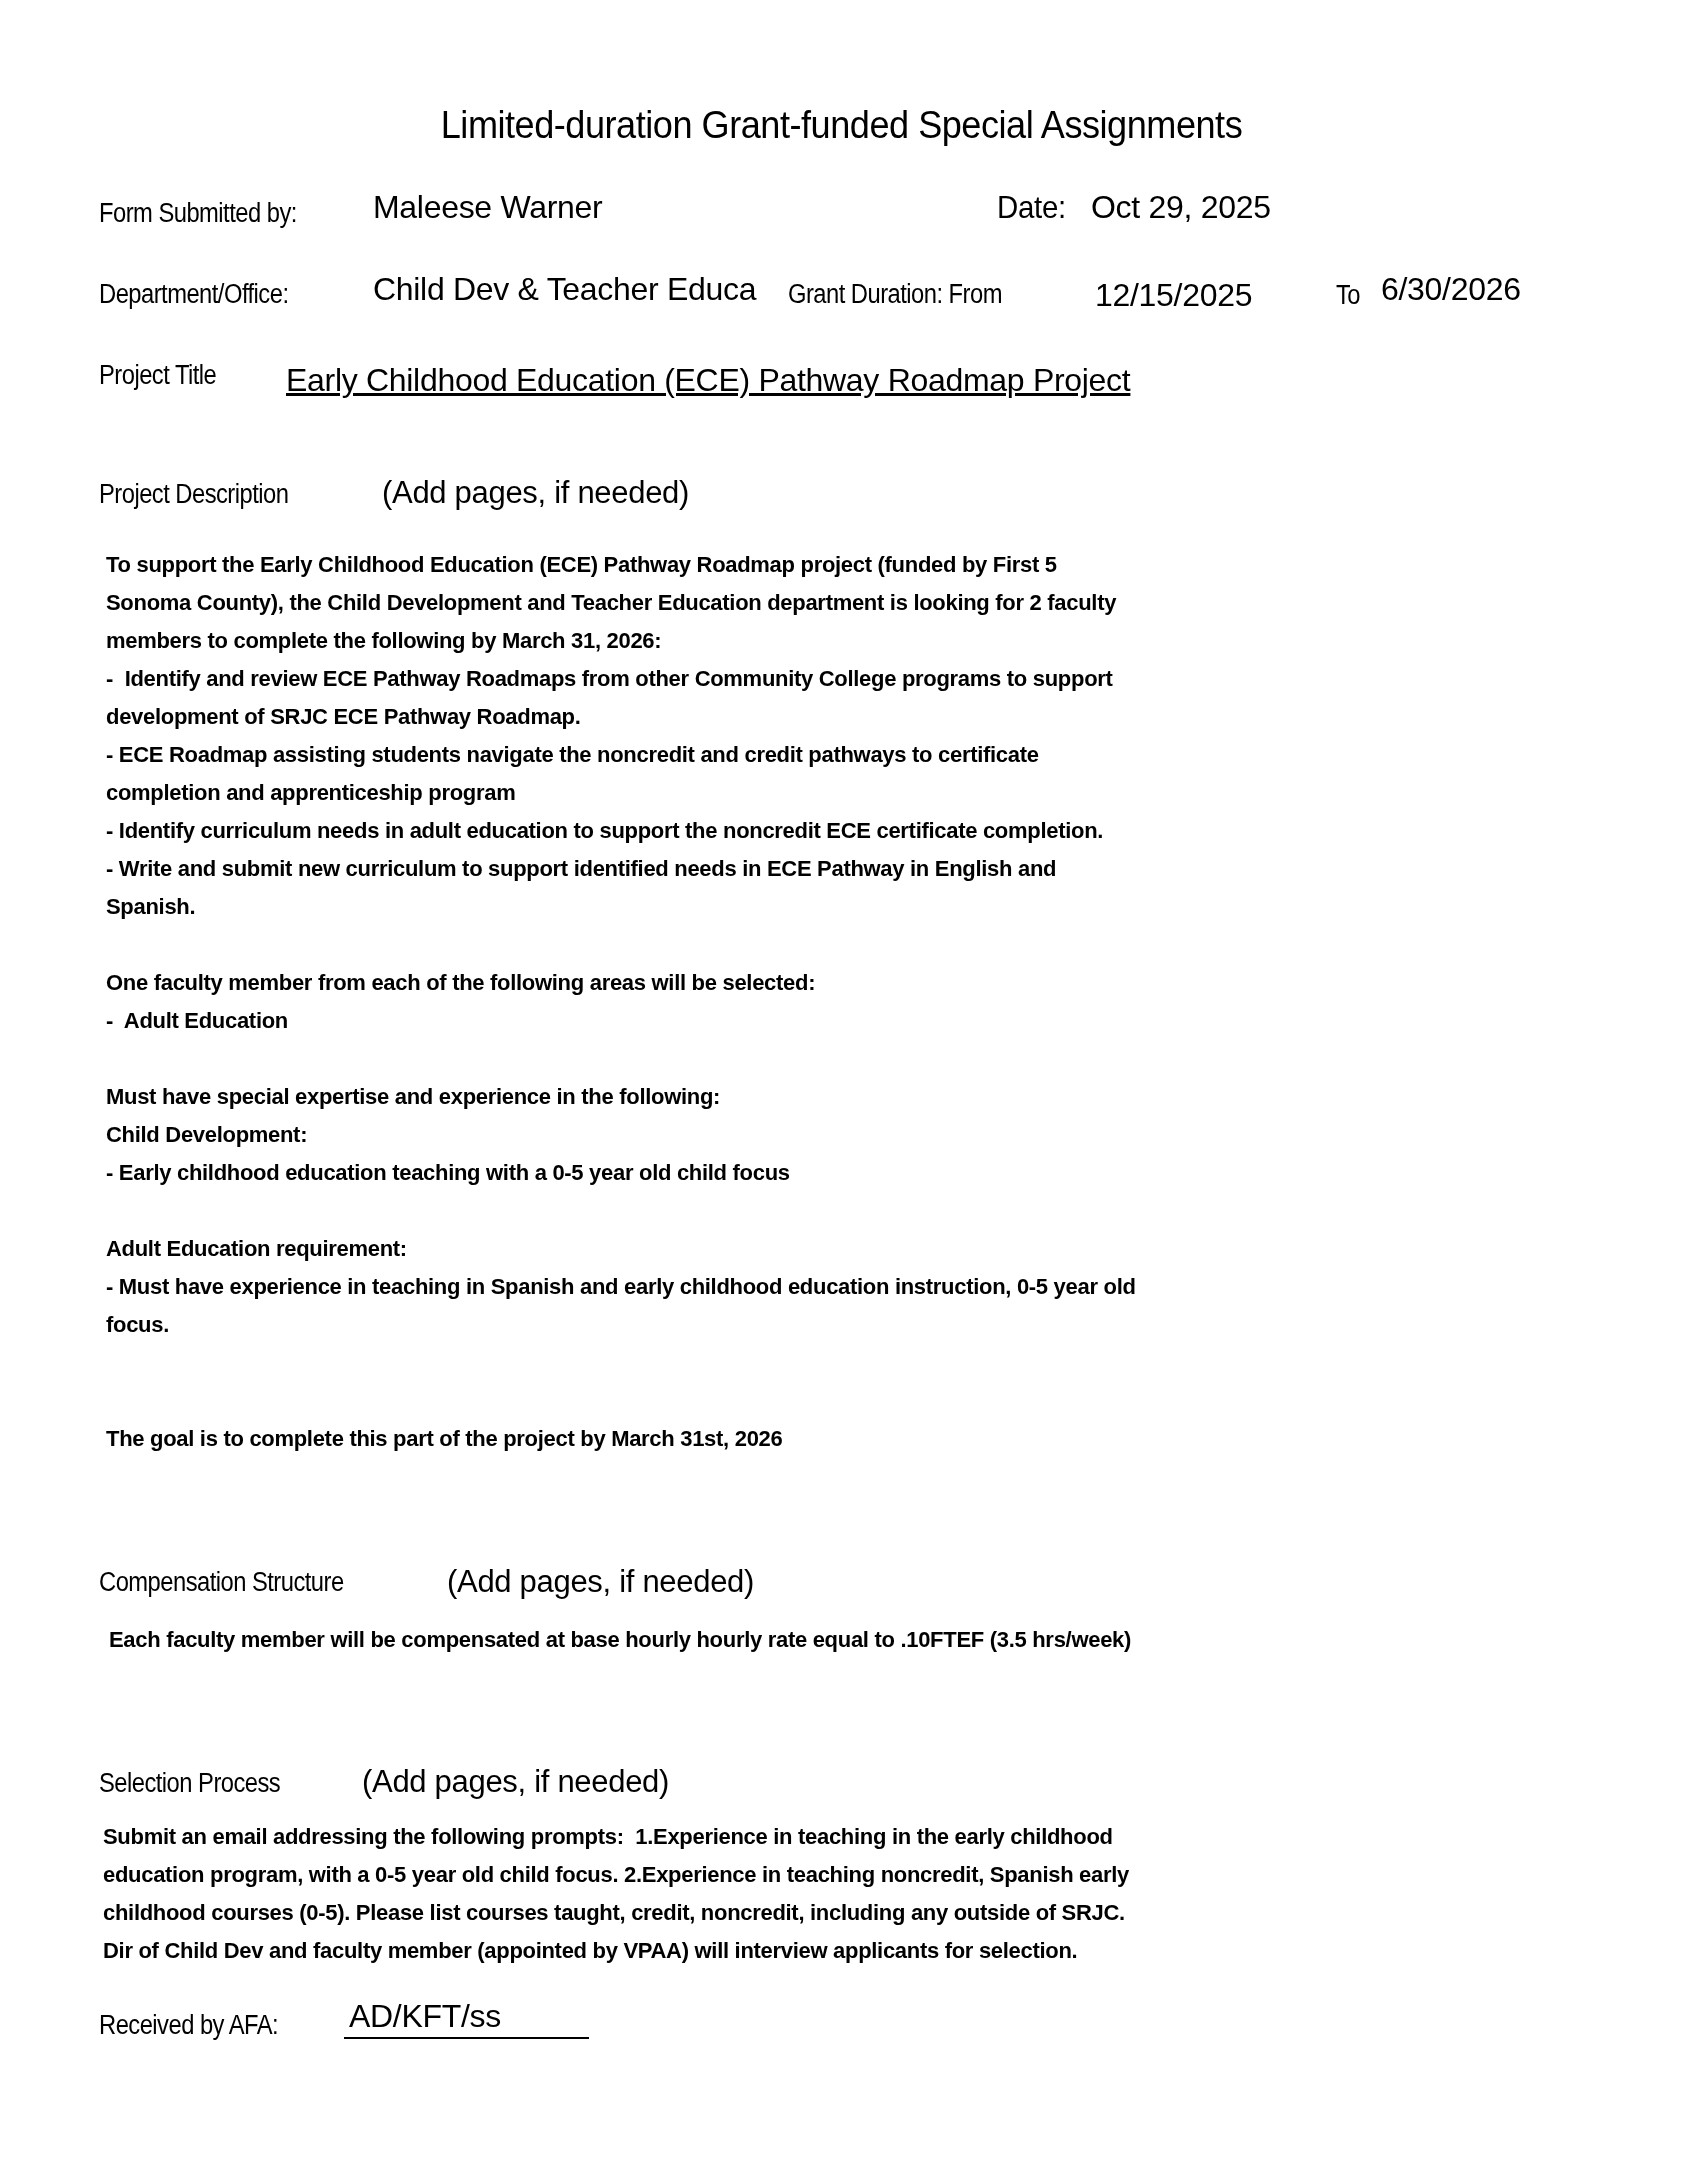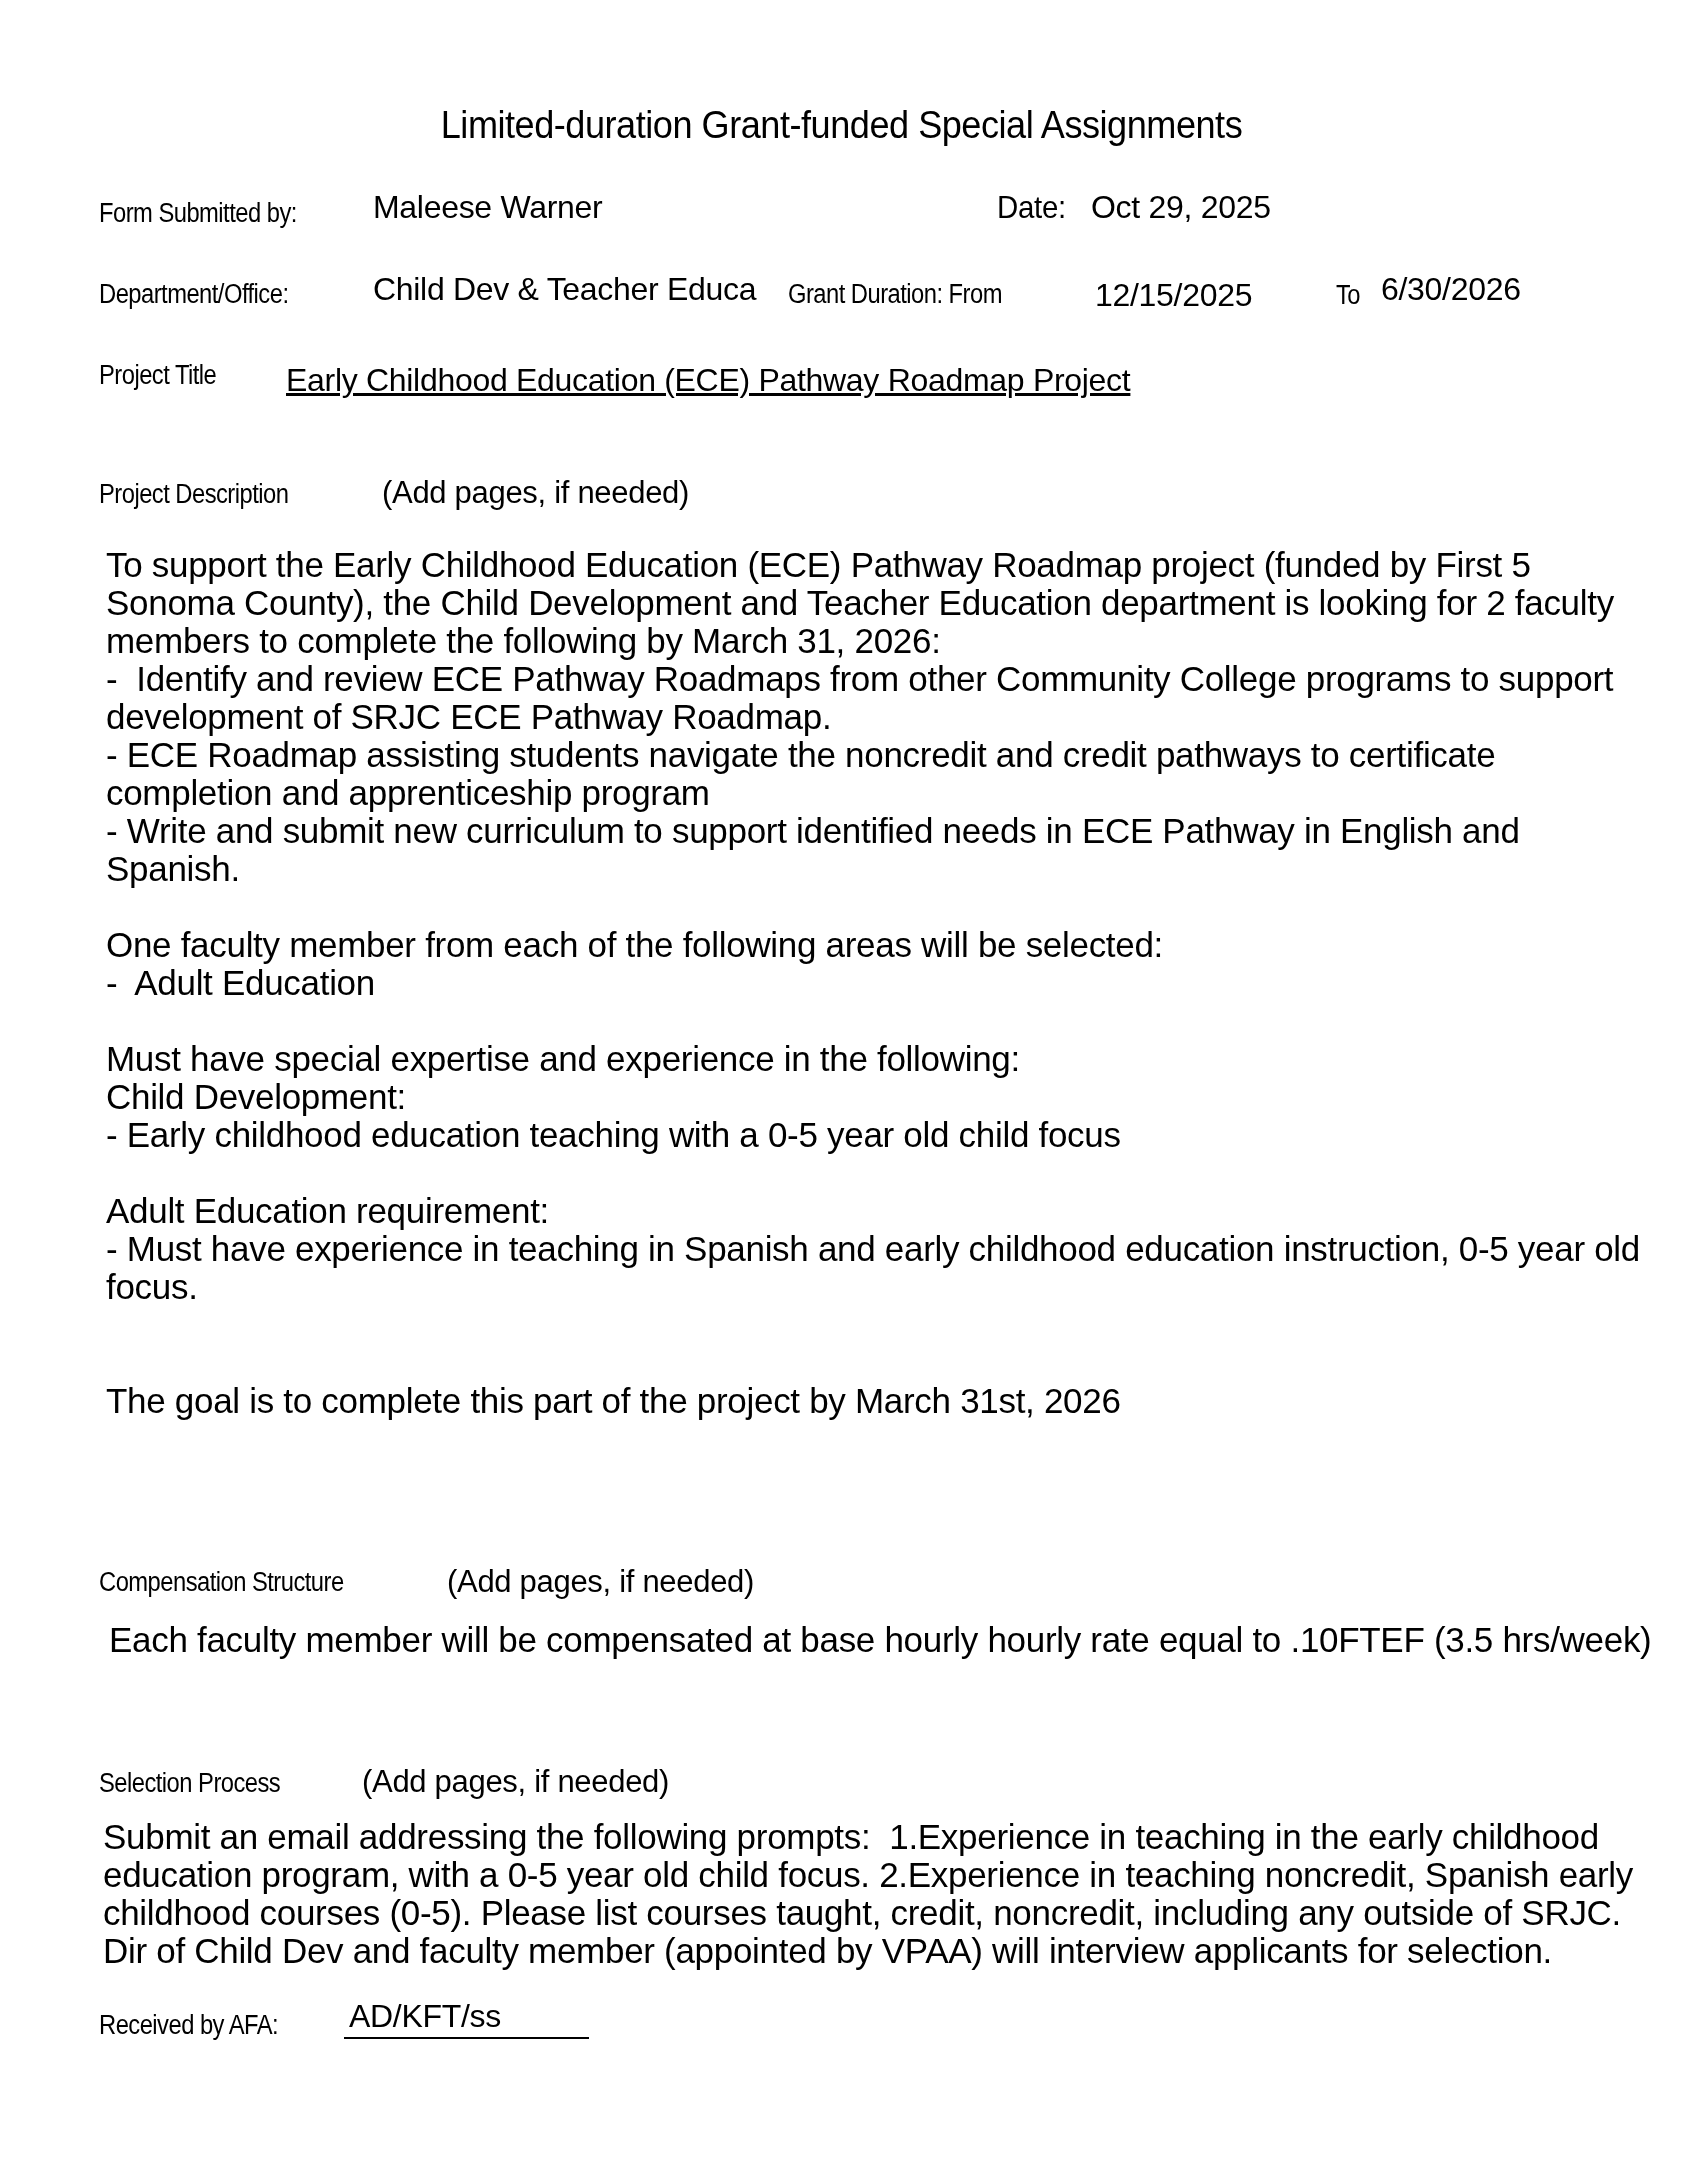--- a/index.html
+++ b/index.html
@@ -1,21 +1,21 @@
 <!DOCTYPE html>
 <html><head>
 <meta charset="utf-8">
 <style>
   html, body { margin:0; padding:0; background:#ffffff; }
   body { width:1683px; height:2178px; position:relative; overflow:hidden; color:#000; }
   .abs { position:absolute; white-space:nowrap; }
   .lbl { font-family:"Liberation Sans", sans-serif; font-size:27px; letter-spacing:-0.6px; transform:scaleX(0.88); transform-origin:left top; }
   .val { font-family:"Liberation Sans", sans-serif; font-size:32px; letter-spacing:-0.3px; }
   .title { font-family:"Liberation Sans", sans-serif; font-size:38px; letter-spacing:-0.5px; left:0; width:1683px; text-align:center; top:104px; transform:scaleX(0.95); }
-  .body { font-family:"Liberation Sans", sans-serif; font-size:35px; line-height:38px; letter-spacing:-0.3px; }
+  .body { font-family:"Liberation Sans", sans-serif; font-size:22px; line-height:38px; letter-spacing:-0.3px;font-weight:bold; }
   .body p { margin:0; white-space:pre; }
   .underline { border-bottom:2px solid #000; }
 </style>
 </head>
 <body>
 
 <div class="abs title">Limited-duration Grant-funded Special Assignments</div>
 
 <div class="abs lbl" style="left:99px; top:198px;">Form Submitted by:</div>
 <div class="abs val" style="left:373px; top:189px;">Maleese Warner</div>
@@ -36,20 +36,21 @@
 <div class="abs val" style="left:382px; top:475px; font-size:31px;">(Add pages, if needed)</div>
 
 <div class="abs body" style="left:106px; top:546px;">
   <p>To support the Early Childhood Education (ECE) Pathway Roadmap project (funded by First 5</p>
   <p>Sonoma County), the Child Development and Teacher Education department is looking for 2 faculty</p>
   <p>members to complete the following by March 31, 2026:</p>
   <p>-  Identify and review ECE Pathway Roadmaps from other Community College programs to support</p>
   <p>development of SRJC ECE Pathway Roadmap.</p>
   <p>- ECE Roadmap assisting students navigate the noncredit and credit pathways to certificate</p>
   <p>completion and apprenticeship program</p>
+  <p>- Identify curriculum needs in adult education to support the noncredit ECE certificate completion.</p>
   <p>- Write and submit new curriculum to support identified needs in ECE Pathway in English and</p>
   <p>Spanish.</p>
   <p> </p>
   <p>One faculty member from each of the following areas will be selected:</p>
   <p>-  Adult Education</p>
   <p> </p>
   <p>Must have special expertise and experience in the following:</p>
   <p>Child Development:</p>
   <p>- Early childhood education teaching with a 0-5 year old child focus</p>
   <p> </p>

